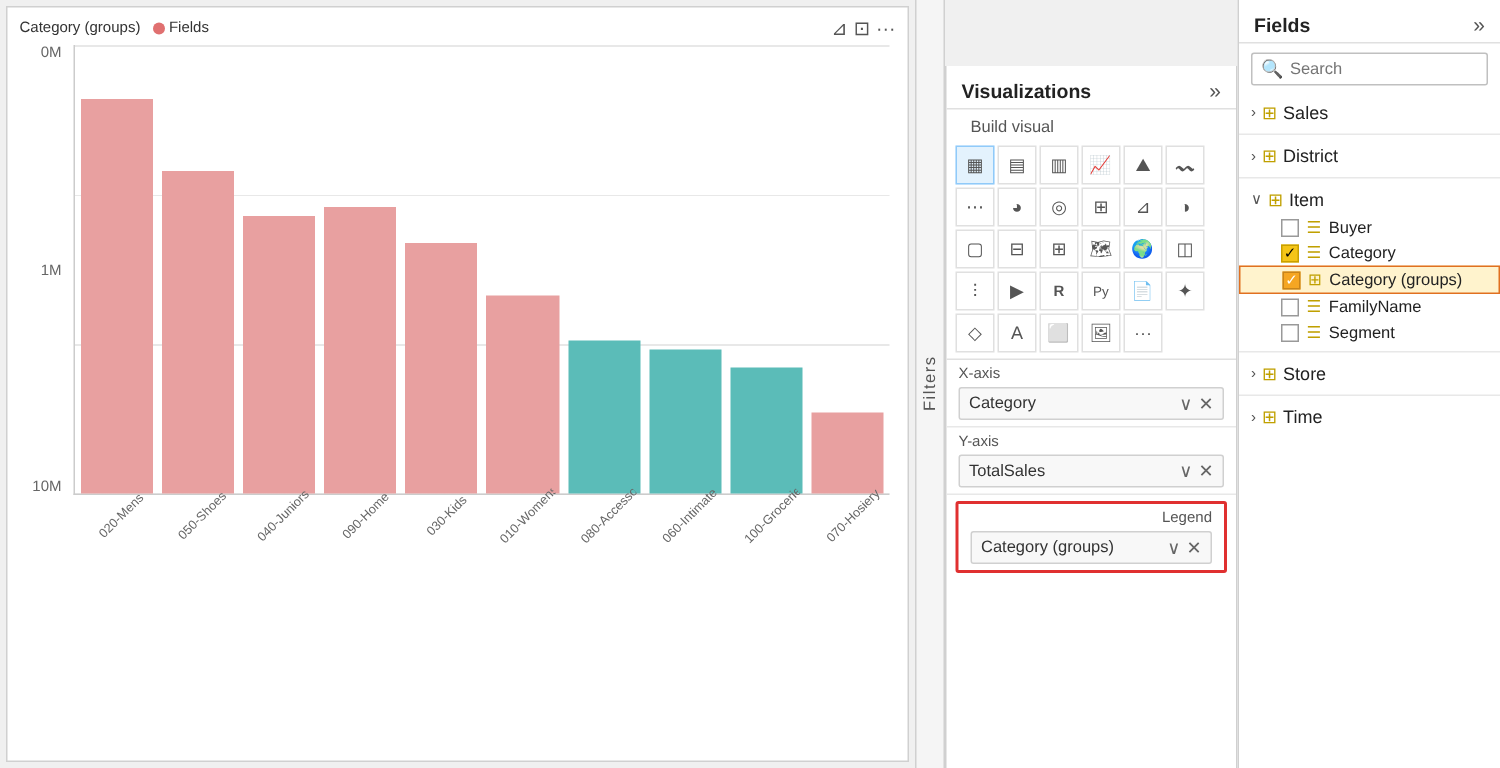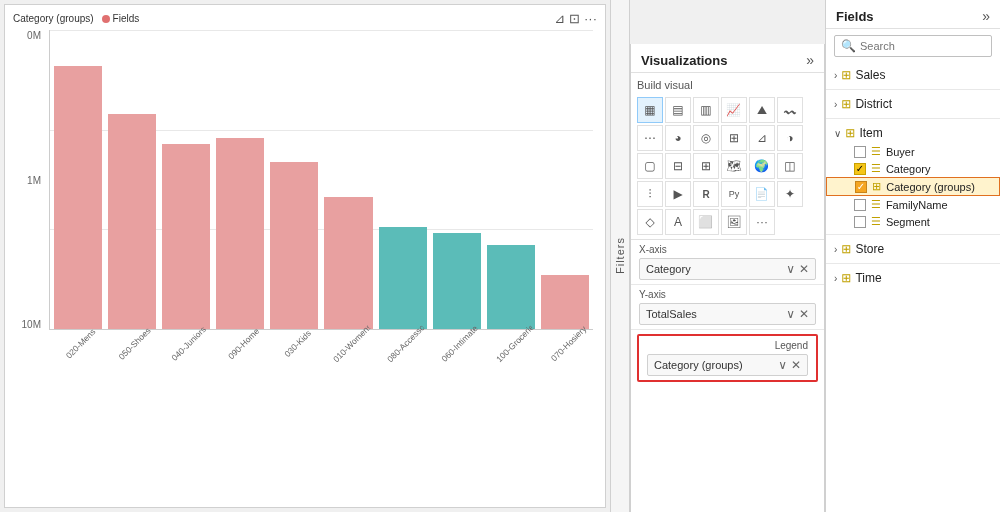--- a/index.html
+++ b/index.html
@@ -169,21 +169,21 @@
       color: #222;
     }
     .viz-panel-chevron {
       font-size: 14px;
       color: #555;
       cursor: pointer;
     }
     .build-visual-label {
       font-size: 11px;
       color: #555;
-      padding: 6px 6px 4px;
+      padding: 6px 16px 4px;
     }
     .viz-icons-section {
       padding: 2px 6px;
       border-bottom: 1px solid #e0e0e0;
     }
     .viz-type-row {
       display: flex;
       gap: 2px;
       margin-bottom: 2px;
     }

